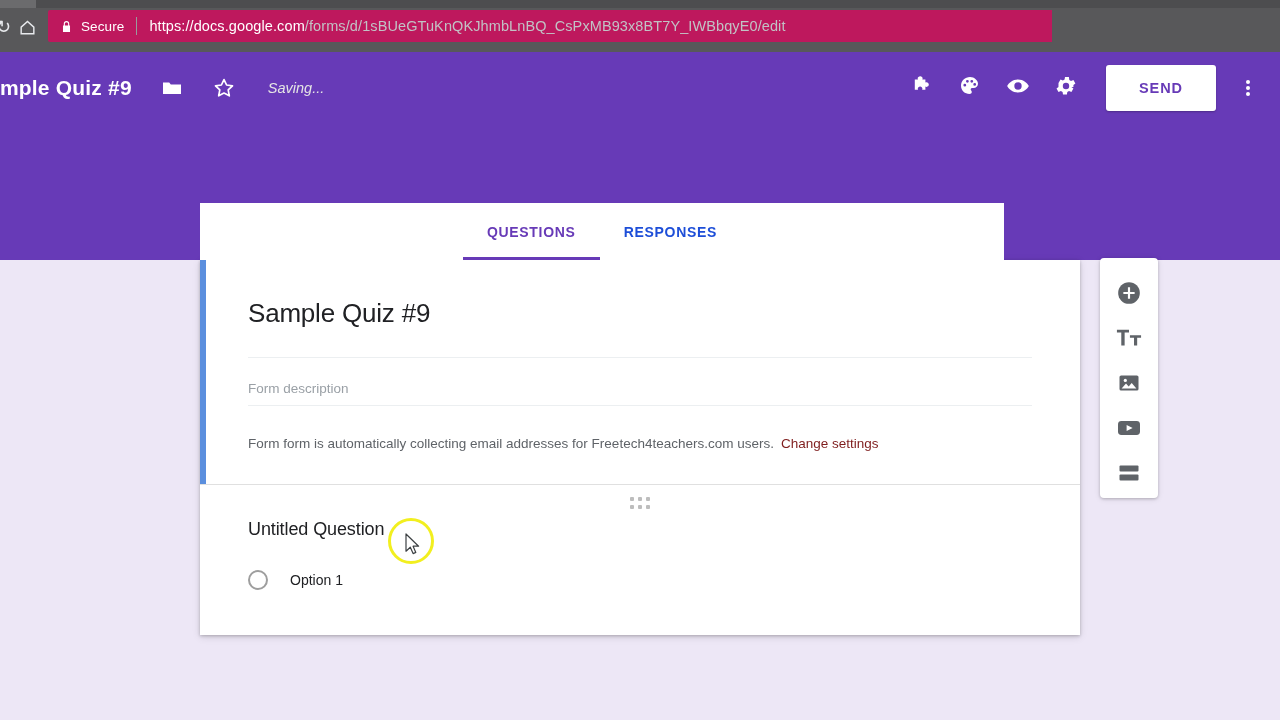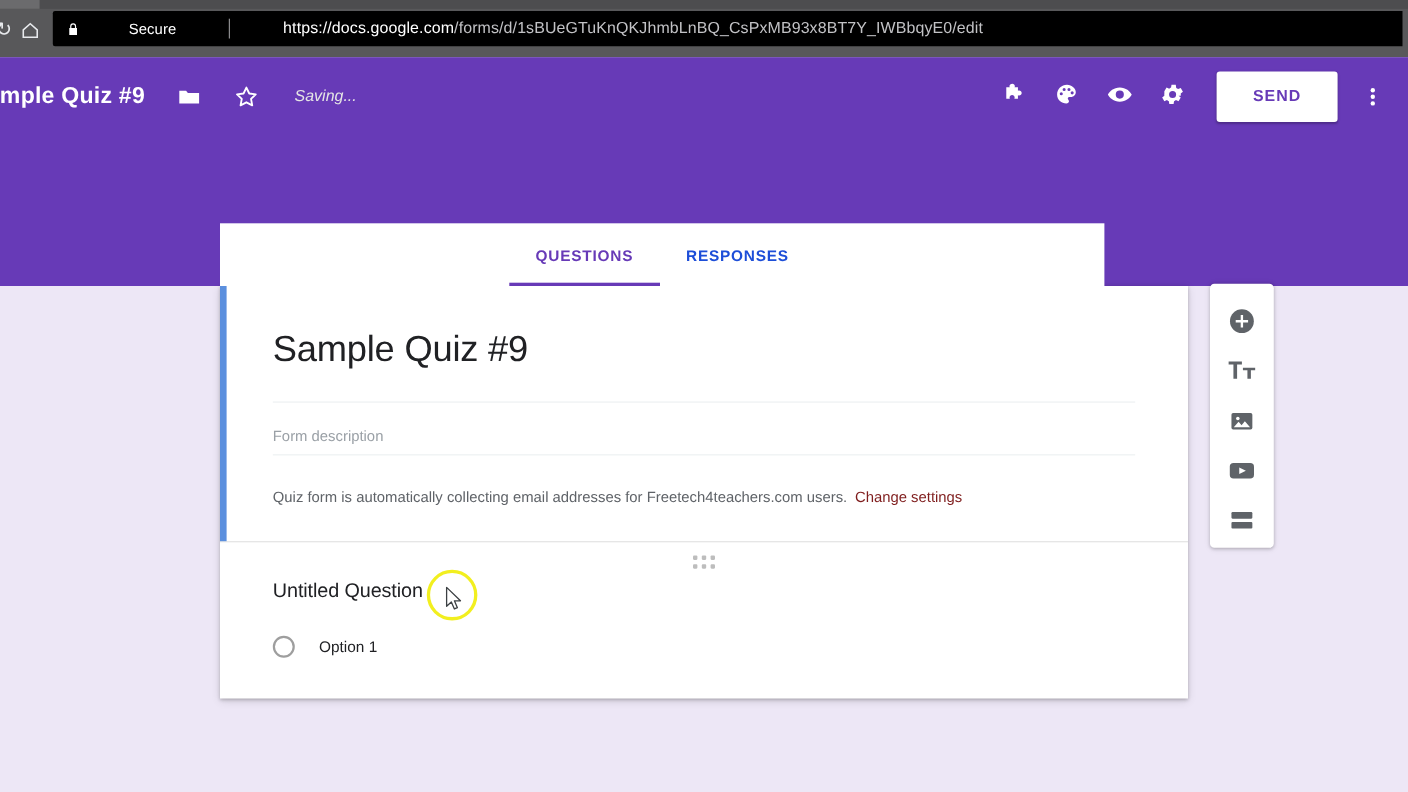--- a/index.html
+++ b/index.html
@@ -24,23 +24,23 @@
   }
   #reload-stub{
     position:absolute; left:-4px; top:16px; width:14px; height:22px;
     color:#e8eaed; font-size:18px; line-height:22px; overflow:hidden;
   }
   #home-button{
     position:absolute; left:14px; top:14px; width:26px; height:26px;
     display:flex; align-items:center; justify-content:center;
   }
   #omnibox{
-    position:absolute; left:48px; top:10px; width:1227px; height:32px;
-    background:#000000; border-radius:2px 0 0 2px;
-    display:flex; align-items:center; padding-left:12px;gap:36px;
+    position:absolute; left:48px; top:10px; width:1004px; height:32px;
+    background:#be185d; border-radius:2px 0 0 2px;
+    display:flex; align-items:center; padding-left:12px;
   }
   #lock-icon{ margin-right:8px; display:flex; align-items:center; }
   #secure-label{
     color:#ffffff; font-size:13.5px; letter-spacing:.1px;
   }
   #omnibox-divider{
     width:1px; height:18px; background:#9a9a9c; margin:0 12px;
   }
   #url-text{
     color:#cfcfd1; font-size:14.5px; white-space:nowrap;
@@ -115,21 +115,21 @@
   }
   #form-header-section{
     position:relative; border-bottom:1px solid #e0e0e0;
     padding:38px 48px 30px 48px;
   }
   #header-accent-bar{
     position:absolute; left:0; top:0; width:6px; height:100%;
     background:#5b8fde;
   }
   #form-title{
-    font-size:33px; color:#202124; font-weight:normal;
+    font-size:26px; color:#202124; font-weight:normal;
     padding-bottom:28px; border-bottom:1px solid #eceff1;
     letter-spacing:-.2px; line-height:1.18;
   }
   #form-description{
     margin-top:23px; font-size:13.5px; color:#9aa0a6;
     padding-bottom:9px; border-bottom:1px solid #eceff1;
   }
   #email-notice{
     margin-top:28px; font-size:13.5px; color:#5f6368; line-height:1.5;
   }
@@ -293,21 +293,21 @@
 <div id="form-card">
 
   <div id="form-header-section">
     <div id="header-accent-bar"></div>
 
     <div id="form-title">Sample Quiz #9</div>
 
     <div id="form-description">Form description</div>
 
     <div id="email-notice">
-      <span>Quiz form is automatically collecting email addresses for Freetech4teachers.com users.</span><a id="change-settings-link" href="#">Change settings</a>
+      <span>Form form is automatically collecting email addresses for Freetech4teachers.com users.</span><a id="change-settings-link" href="#">Change settings</a>
     </div>
   </div>
 
   <div id="question-block">
     <div id="drag-handle">
       <span class="drag-dot"></span>
       <span class="drag-dot"></span>
       <span class="drag-dot"></span>
       <span class="drag-dot"></span>
       <span class="drag-dot"></span>

